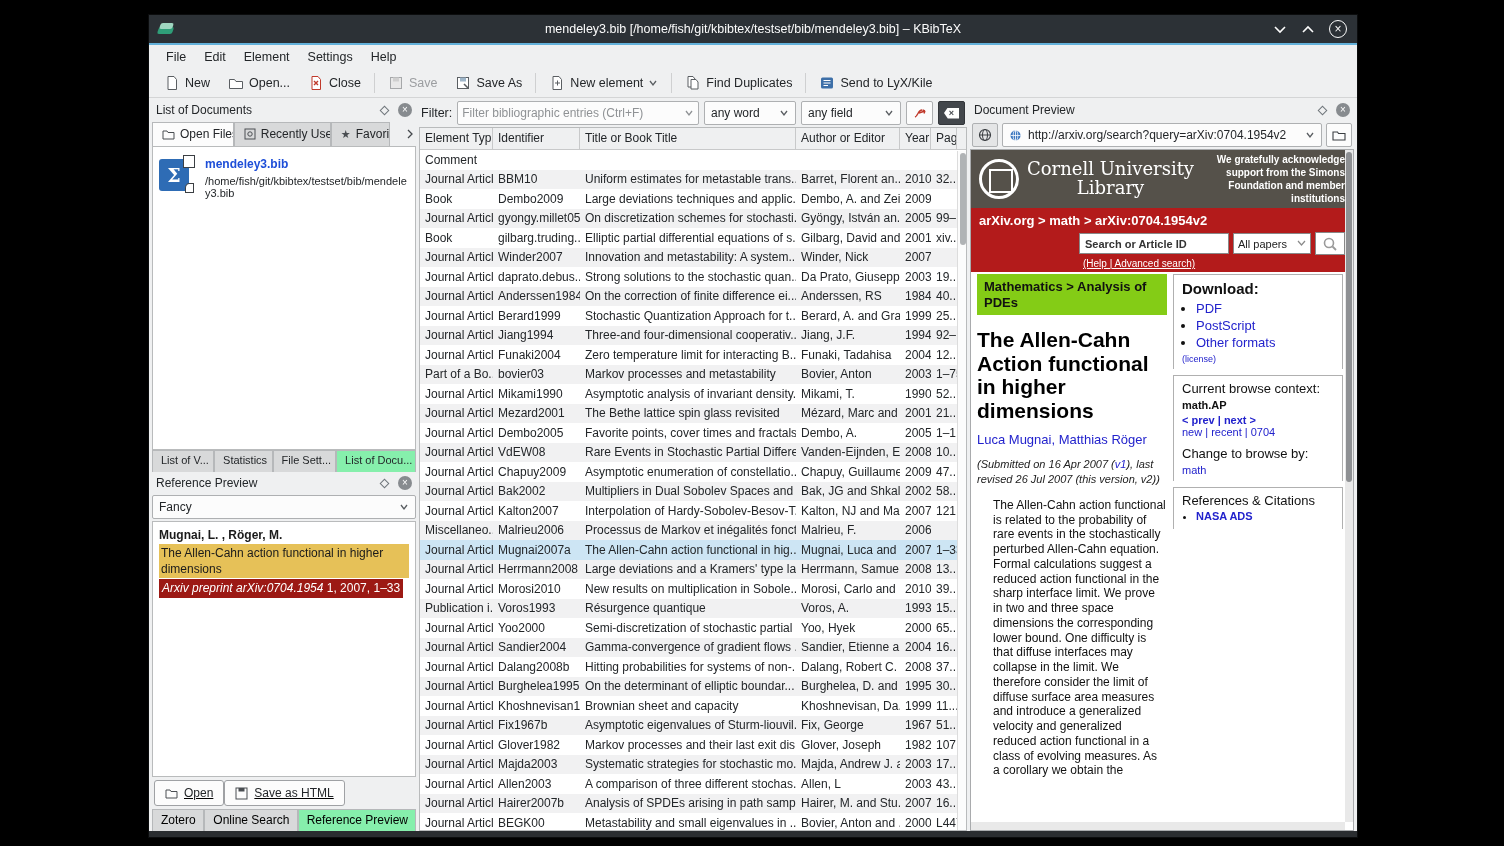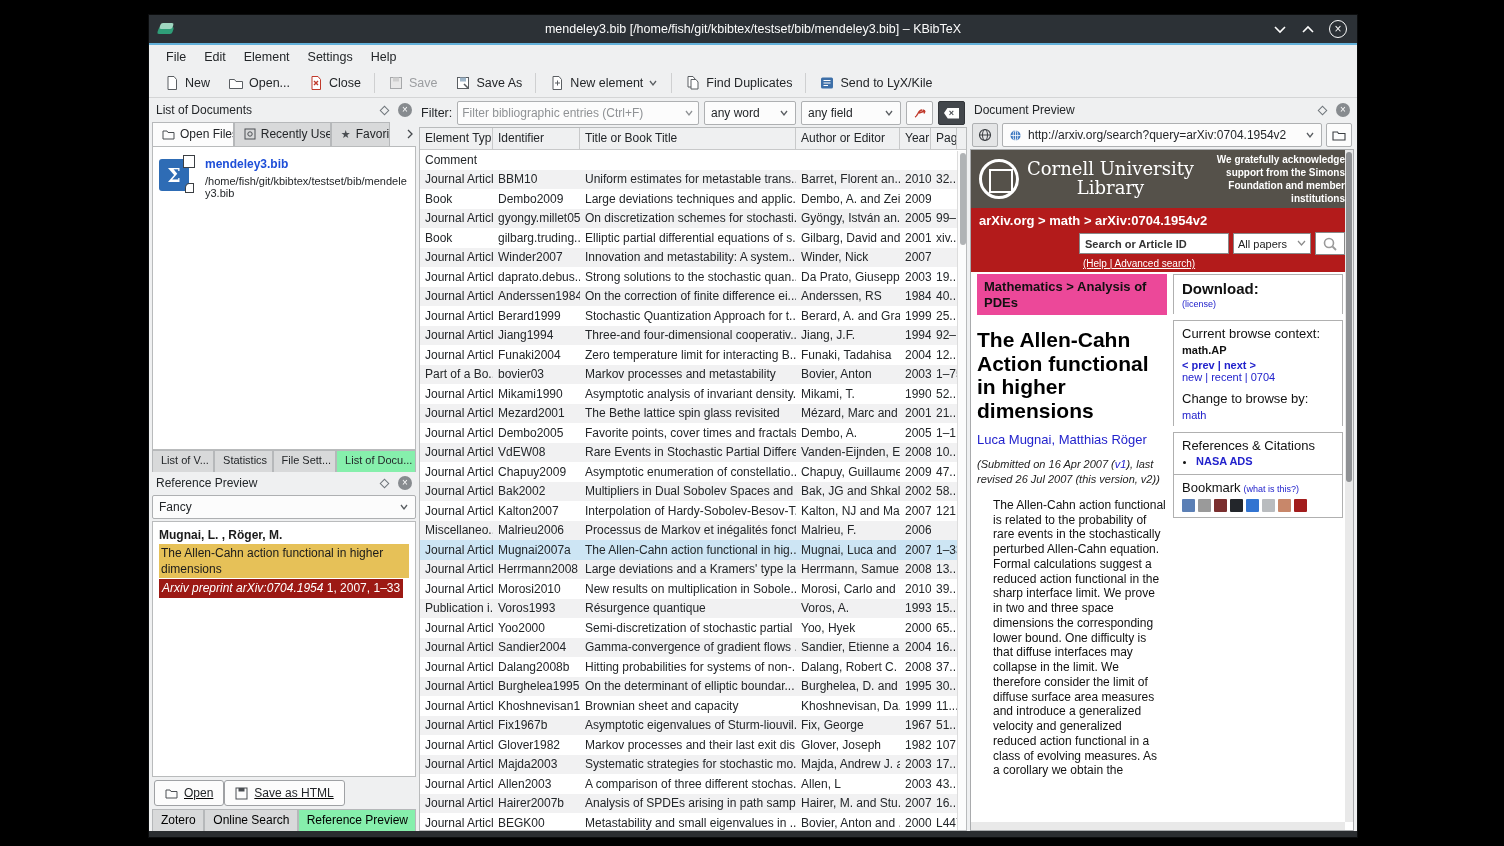--- a/index.html
+++ b/index.html
@@ -122,21 +122,21 @@
   .searchrow { display:flex; align-items:center; gap:4px; margin:4px 0 0 100px; }
   .sinput { width:150px; height:21px; background:#fff; border:1px solid #888; font-size:11px; font-weight:bold;
     color:#333; display:flex; align-items:center; padding:0 5px; }
   .scombo { width:78px; height:21px; background:#fff; border:1px solid #888; font-size:11px; color:#222;
     display:flex; align-items:center; padding:0 4px; gap:4px; }
   .sbtn { width:30px; height:23px; background:#fff; border:1px solid #888; display:flex; align-items:center; justify-content:center; }
   .helpline { font-size:10px; margin:3px 0 0 104px; text-decoration:underline; }
 
   .wcontent { flex:1; display:flex; padding:2px 10px 0 6px; gap:6px; min-height:0; overflow:hidden; }
   .artcol { width:190px; flex:none; }
-  .subjbox { background:#ec4899; font-size:13px; font-weight:bold; color:#111; padding:5px 7px; line-height:1.2; }
+  .subjbox { background:#84cc16; font-size:13px; font-weight:bold; color:#111; padding:5px 7px; line-height:1.2; }
   .arttitle { font-size:21px; font-weight:bold; color:#000; line-height:1.12; margin:13px 0 10px 0; }
   .artauth { font-size:13px; color:#2222cc; margin-bottom:10px; }
   .artsub { font-size:11px; font-style:italic; color:#222; line-height:1.3; margin-bottom:12px; }
   .artsub a { color:#2222cc; }
   .abstract { font-size:12px; color:#111; line-height:1.23; padding-left:16px; }
 
   .sidecol { flex:1; font-size:11px; color:#222; min-width:0; }
   .sbox { border:1px solid #b0b0b0; border-bottom:none; padding:5px 8px; background:#fff; }
   .sbox.last { border-bottom:1px solid #b0b0b0; }
   .dltitle { font-size:15px; font-weight:bold; color:#111; }
@@ -805,50 +805,41 @@
           <div class="artcol">
             <div class="subjbox">Mathematics &gt; Analysis of PDEs</div>
             <div class="arttitle">The Allen-Cahn Action functional in higher dimensions</div>
             <div class="artauth">Luca Mugnai, Matthias Röger</div>
             <div class="artsub"><span>(Submitted on 16 Apr 2007 (</span><a>v1</a><span>), last revised 26 Jul 2007 (this version, v2))</span></div>
             <div class="abstract">The Allen-Cahn action functional is related to the probability of rare events in the stochastically perturbed Allen-Cahn equation. Formal calculations suggest a reduced action functional in the sharp interface limit. We prove in two and three space dimensions the corresponding lower bound. One difficulty is that diffuse interfaces may collapse in the limit. We therefore consider the limit of diffuse surface area measures and introduce a generalized velocity and generalized reduced action functional in a class of evolving measures. As a corollary we obtain the</div>
           </div>
           <div class="sidecol">
             <div class="sbox">
               <div class="dltitle">Download:</div>
+              <ul class="dllist">
+                <li>PDF</li>
+                <li>PostScript</li>
+                <li>Other formats</li>
+              </ul>
               <span class="smalllink">(license)</span>
             </div>
             <div class="sbox" style="margin-top:6px">
               <div class="ctxtitle">Current browse context:</div>
               <div class="bold11">math.AP</div>
               <div class="bluebold" style="margin-top:3px">&lt; prev | next &gt;</div>
               <div class="blue">new | recent | 0704</div>
               <div class="ctxtitle" style="margin-top:8px">Change to browse by:</div>
               <div class="blue" style="margin-top:3px">math</div>
             </div>
             <div class="sbox" style="margin-top:6px">
               <div class="reftitle2">References &amp; Citations</div>
               <ul class="dllist" style="font-size:11px;margin-top:2px;margin-bottom:0">
                 <li class="bluebold">NASA ADS</li>
               </ul>
             </div>
-            <div class="sbox last">
-              <span class="reftitle2">Bookmark</span>
-              <span class="smalllink">(what is this?)</span>
-              <div class="bmicons">
-                  <span style="background: rgb(91, 127, 181);"></span>
-                  <span style="background: rgb(154, 154, 154);"></span>
-                  <span style="background: rgb(122, 47, 47);"></span>
-                  <span style="background: rgb(35, 38, 43);"></span>
-                  <span style="background: rgb(50, 116, 209);"></span>
-                  <span style="background: rgb(185, 188, 191);"></span>
-                  <span style="background: rgb(200, 135, 106);"></span>
-                  <span style="background: rgb(162, 28, 28);"></span>
-                </div>
-            </div>
           </div>
         </div>
         <div class="wvscroll">
             <div class="wvthumb"></div>
           </div>
         <div class="wvhscroll"></div>
       </div>
     </div>
   </div>
 

